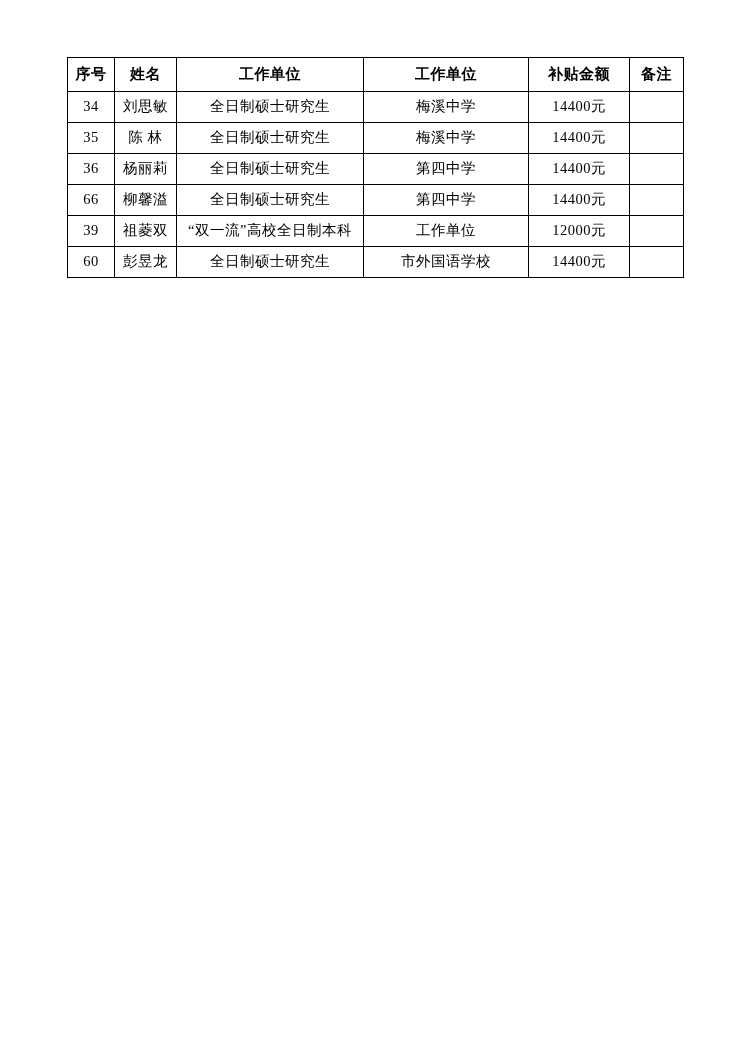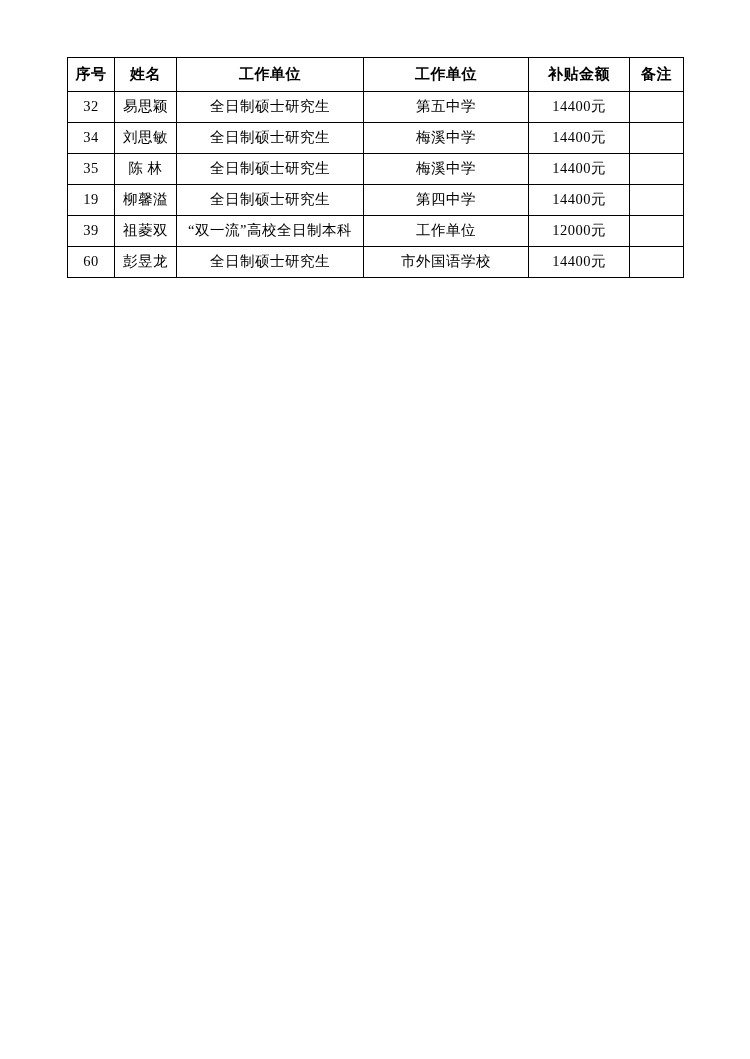--- a/index.html
+++ b/index.html
@@ -81,45 +81,45 @@
           <td>序号</td>
           <td>姓名</td>
           <td>工作单位</td>
           <td>工作单位</td>
           <td>补贴金额</td>
           <td>备注</td>
         </tr>
       </thead>
       <tbody>
         <tr>
-          <td>32</td>
-          <td class="cell-name">易思颖</td>
-          <td>全日制硕士研究生</td>
-          <td>第五中学</td>
-          <td>14400元</td>
-          <td></td>
-        </tr>
-        <tr>
           <td>34</td>
           <td class="cell-name">刘思敏</td>
           <td>全日制硕士研究生</td>
           <td>梅溪中学</td>
           <td>14400元</td>
           <td></td>
         </tr>
         <tr>
           <td>35</td>
           <td class="cell-name">陈  林</td>
           <td>全日制硕士研究生</td>
           <td>梅溪中学</td>
           <td>14400元</td>
           <td></td>
         </tr>
         <tr>
-          <td>19</td>
+          <td>36</td>
+          <td class="cell-name">杨丽莉</td>
+          <td>全日制硕士研究生</td>
+          <td>第四中学</td>
+          <td>14400元</td>
+          <td></td>
+        </tr>
+        <tr>
+          <td>66</td>
           <td class="cell-name">柳馨溢</td>
           <td>全日制硕士研究生</td>
           <td>第四中学</td>
           <td>14400元</td>
           <td></td>
         </tr>
         <tr>
           <td>39</td>
           <td class="cell-name">祖菱双</td>
           <td>“双一流”高校全日制本科</td>

